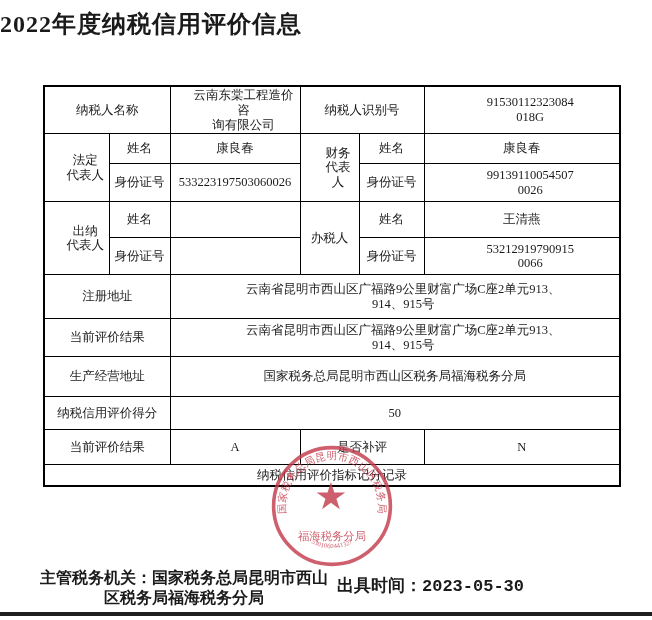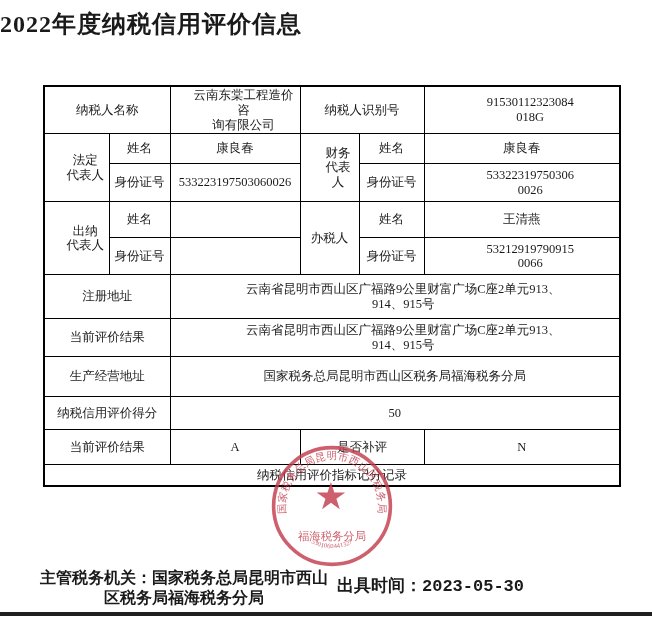--- a/index.html
+++ b/index.html
@@ -57,21 +57,21 @@
       <td>康良春</td>
       <td rowspan="2" class="pre">财务
 代表人</td>
       <td>姓名</td>
       <td>康良春</td>
     </tr>
     <tr style="height:38px">
       <td>身份证号</td>
       <td>533223197503060026</td>
       <td>身份证号</td>
-      <td class="pre">53322319750306
+      <td class="pre">99139110054507
 0026</td>
     </tr>
     <tr style="height:36px">
       <td rowspan="2" class="pre">出纳
 代表人</td>
       <td>姓名</td>
       <td></td>
       <td rowspan="2">办税人</td>
       <td>姓名</td>
       <td>王清燕</td>

